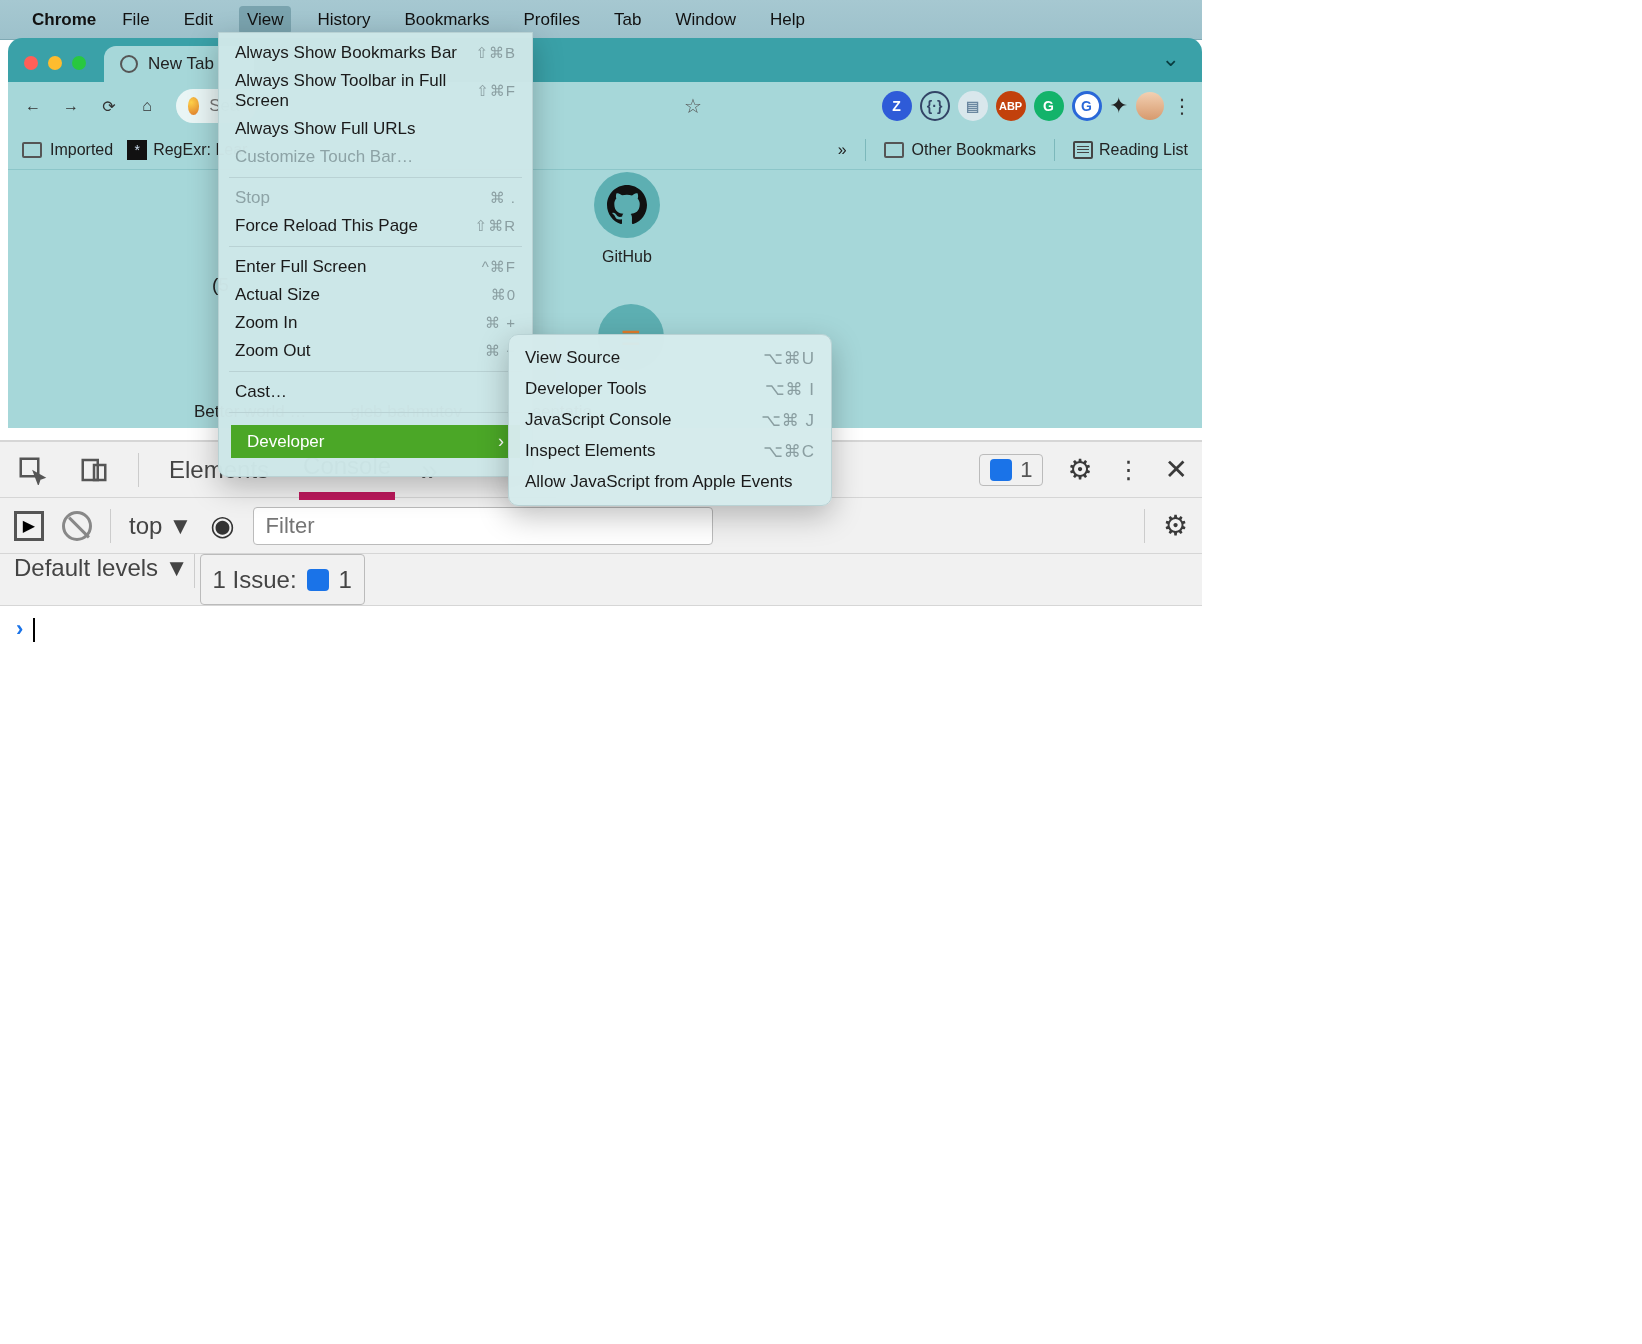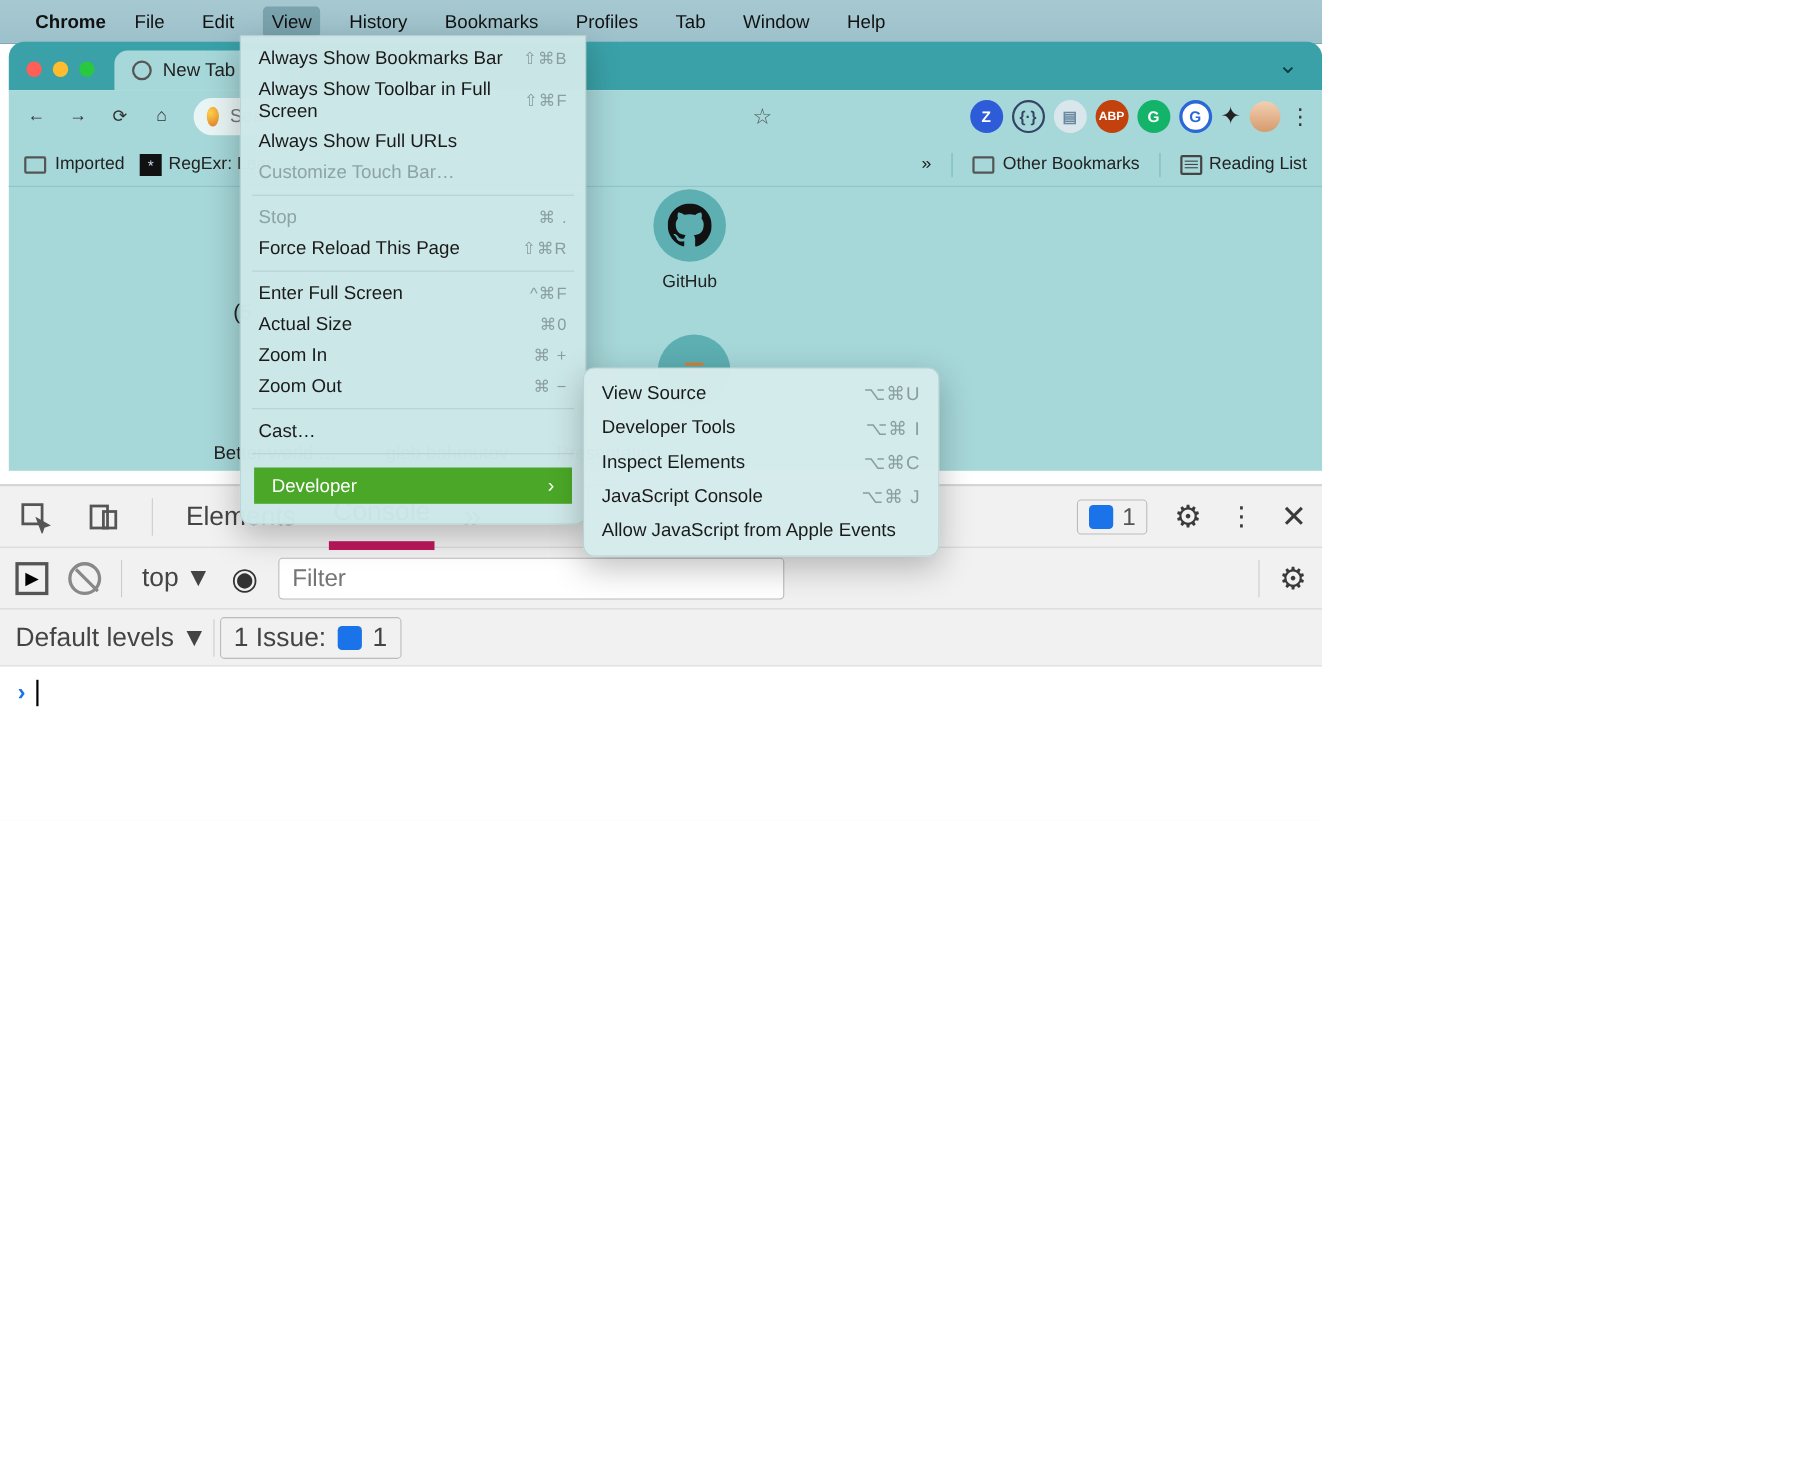--- a/index.html
+++ b/index.html
@@ -59,21 +59,21 @@
 
 
 .menu { position:absolute; left:218px; top:32px; width:315px; background:rgba(205,231,232,0.98); border:1px solid #b9d2d4; border-radius:0 0 10px 10px; box-shadow:0 10px 30px rgba(0,0,0,.25); padding:6px 0; font-size:17px; z-index:50;}
 .menu .mi{display:flex;align-items:center;padding:4px 16px;color:#1a1a1a;}
 .menu .mi.disabled{color:#8da3a6}
 .menu .sc{margin-left:auto;color:#8a9ea1;font-size:15px;letter-spacing:1px}
 .menu .div{height:1px;background:#b9d2d4;margin:6px 10px}
 .menu .mi.hl{background:#4ba727;color:#fff;margin:12px;padding:6px 16px}
 .menu .mi.hl .chev{margin-left:auto;color:#fff;font-size:18px}
 
-.submenu{position:absolute;left:530px;top:334px;width:324px;background:rgba(213,235,236,0.98);border:1px solid #b9d2d4;border-radius:10px;box-shadow:0 10px 30px rgba(0,0,0,.25);padding:8px 0;font-size:17px;z-index:60}
+.submenu{position:absolute;left:508px;top:334px;width:324px;background:rgba(213,235,236,0.98);border:1px solid #b9d2d4;border-radius:10px;box-shadow:0 10px 30px rgba(0,0,0,.25);padding:8px 0;font-size:17px;z-index:60}
 .submenu .mi{display:flex;padding:5px 16px;color:#1a1a1a}
 .submenu .sc{margin-left:auto;color:#8a9ea1;letter-spacing:1px}
 
 
 .dev{position:absolute;left:0;top:440px;right:0;background:#f1f1f1;border-top:2px solid #d6d6d6}
 .dev-tabs{height:56px;display:flex;align-items:center;gap:26px;padding:0 14px;border-bottom:1px solid #d6d6d6}
 .dt-ico{width:36px;height:36px;display:flex;align-items:center;justify-content:center;color:#555}
 .dt-sep{width:1px;height:34px;background:#ccc}
 .dt-tab{font-size:24px;color:#444;padding:12px 4px}
 .dt-tab.active{color:#222}
@@ -89,21 +89,21 @@
 
 .dev-row2{height:56px;display:flex;align-items:center;gap:18px;padding:0 14px;border-bottom:1px solid #d6d6d6}
 .play{width:30px;height:30px;border:3px solid #555;display:flex;align-items:center;justify-content:center}
 .no{width:30px;height:30px;border:3px solid #888;border-radius:50%;position:relative}
 .no:after{content:"";position:absolute;width:28px;height:3px;background:#888;transform:rotate(45deg);top:12px;left:0}
 .ctx{font-size:24px;color:#444;display:flex;align-items:center;gap:6px}
 .eye{font-size:28px;color:#333}
 .filter{flex:1;max-width:460px;height:38px;border:1px solid #bbb;background:#fff;border-radius:4px;padding:0 12px;font-size:22px;display:flex;align-items:center;color:#888}
 .filter input{border:none;outline:none;font-size:22px;width:100%}
 
-.dev-row3{height:52px;display:flex;align-items:center;gap:5px;padding:0 14px;border-bottom:1px solid #d6d6d6;font-size:24px;color:#444}
+.dev-row3{height:52px;display:flex;gap:5px;padding:0 14px;border-bottom:1px solid #d6d6d6;font-size:24px;color:#444}
 .issue-box{border:1px solid #bbb;border-radius:4px;padding:4px 12px;display:flex;align-items:center;gap:10px}
 
 .console-body{height:140px;background:#fff;padding:10px 16px;font-family:Menlo,monospace;font-size:22px;color:#1a73e8}
 .prompt{color:#1a73e8;font-weight:700}
 .caret{display:inline-block;width:2px;height:24px;background:#000;margin-left:10px;vertical-align:middle}
 </style>
 </head>
 <body>
 
 <div class="menubar">
@@ -261,26 +261,26 @@
 <div class="submenu" id="devsub">
     <div class="mi">
       <span>View Source</span>
       <span class="sc">⌥⌘U</span>
     </div>
     <div class="mi">
       <span>Developer Tools</span>
       <span class="sc">⌥⌘ I</span>
     </div>
     <div class="mi">
+      <span>JavaScript Console</span>
+      <span class="sc">⌥⌘ J</span>
+    </div>
+    <div class="mi">
       <span>Inspect Elements</span>
       <span class="sc">⌥⌘C</span>
-    </div>
-    <div class="mi">
-      <span>JavaScript Console</span>
-      <span class="sc">⌥⌘ J</span>
     </div>
     <div class="mi">
       <span>Allow JavaScript from Apple Events</span>
     </div>
   </div>
 
 <div class="dev">
   <div class="dev-tabs">
     <span class="dt-ico">
         <svg width="30" height="30" viewBox="0 0 24 24" fill="none" stroke="#555" stroke-width="2">

